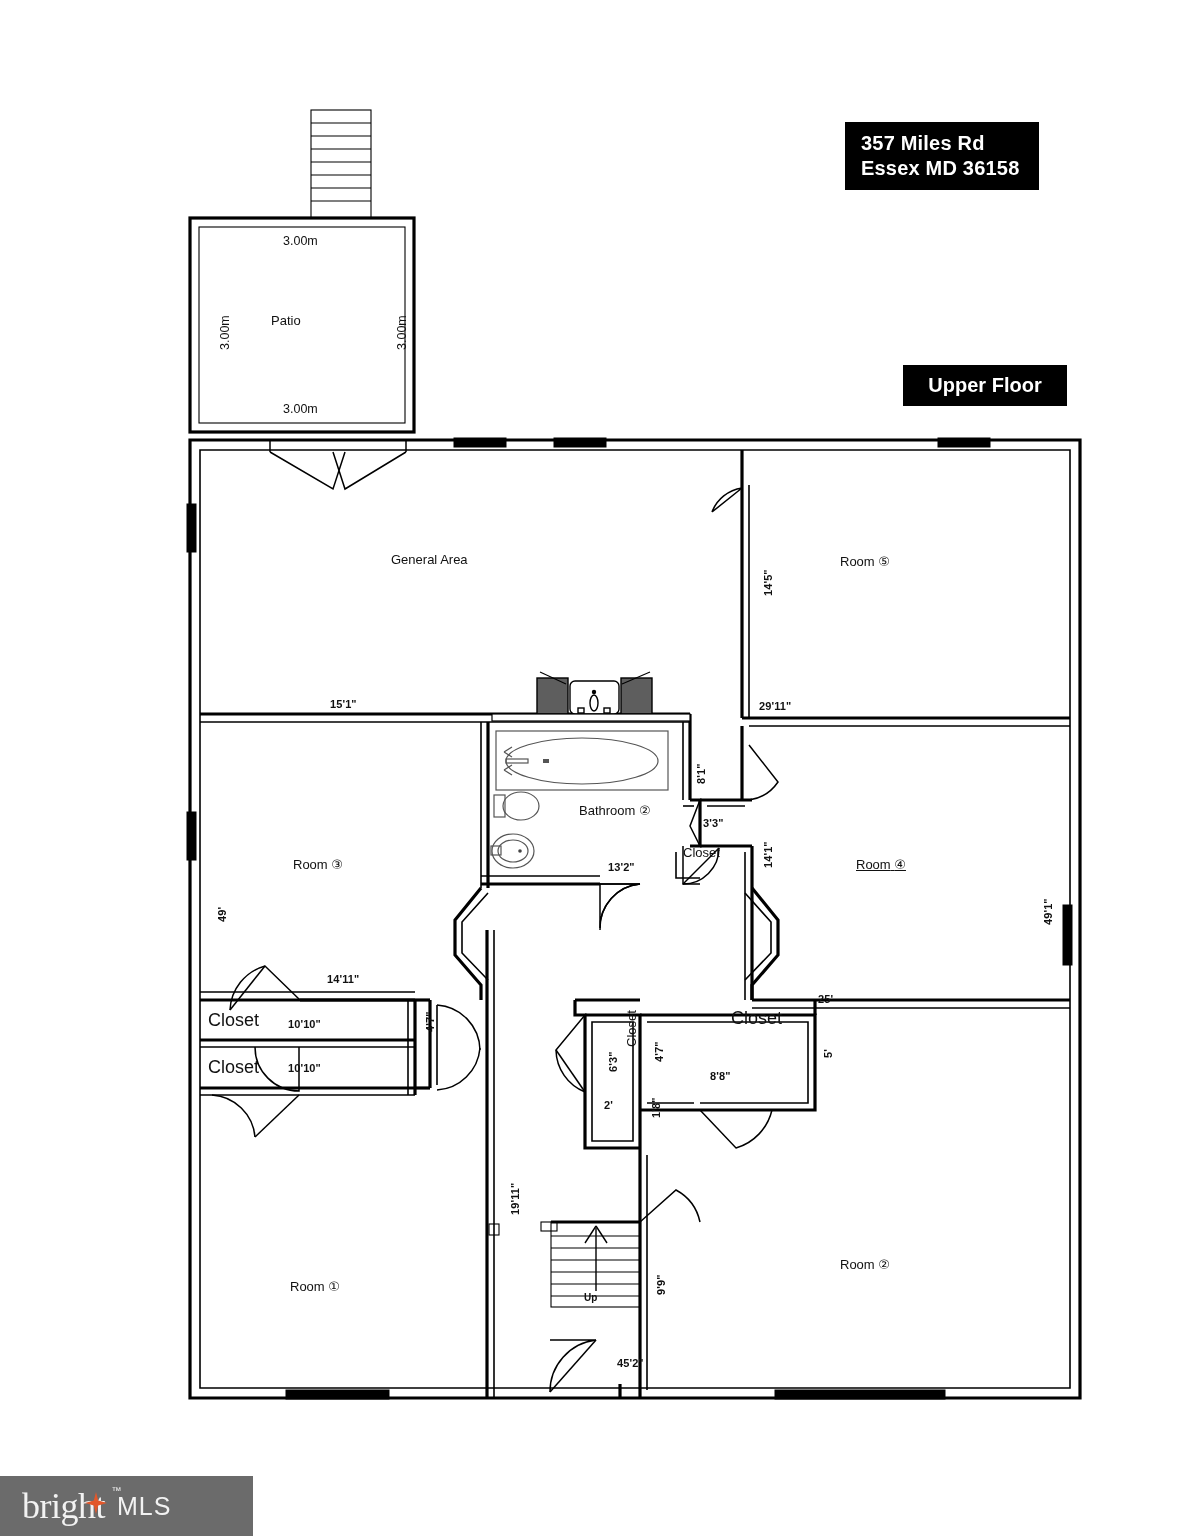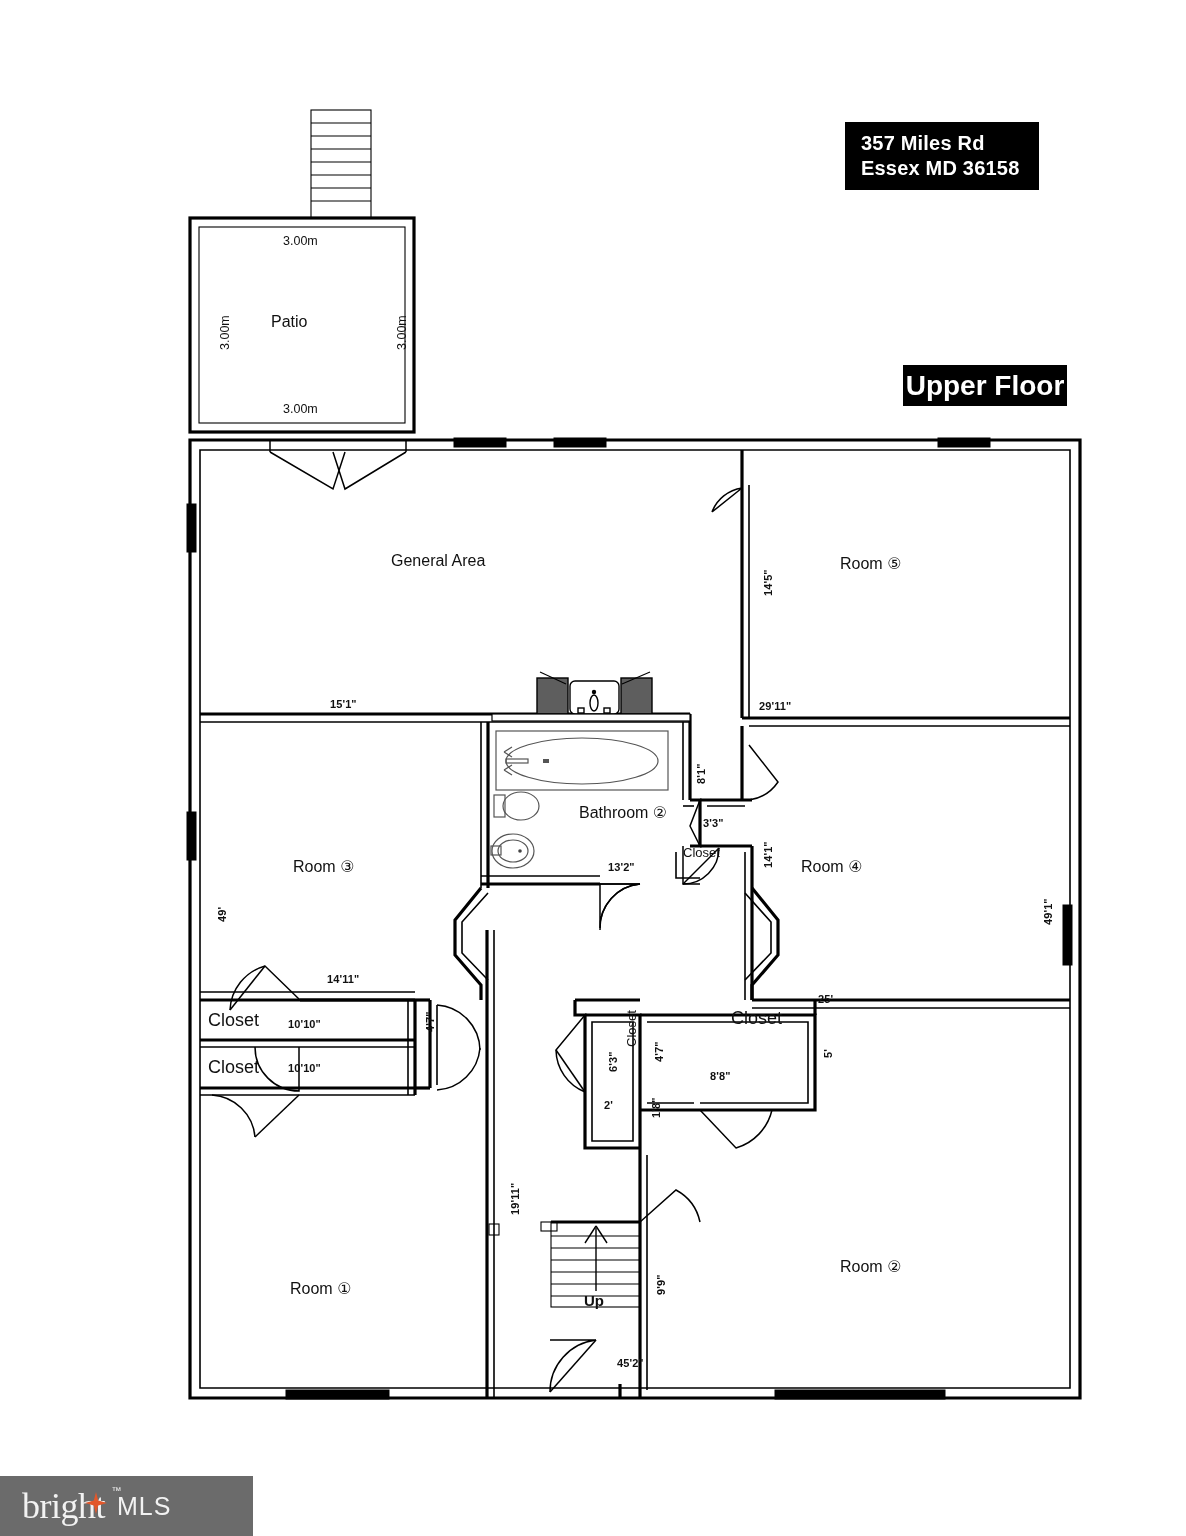--- a/index.html
+++ b/index.html
@@ -8,33 +8,33 @@
 
   #plan{position:absolute;left:0;top:0;width:1186px;height:1536px;}
 
   .badge{position:absolute;background:#000;color:#fff;display:flex;
          flex-direction:column;justify-content:center;align-items:flex-start;
          padding:10px 16px;box-sizing:border-box;}
   #addr-badge{left:845px;top:122px;width:194px;height:68px;}
   #addr-badge span{font-size:20px;font-weight:700;line-height:25px;letter-spacing:.2px;}
   #floor-badge{left:903px;top:365px;width:164px;height:41px;
                justify-content:center;align-items:center;padding:0;}
-  #floor-badge span{font-size:28px;font-weight:700;}
-
-  .rlabel{position:absolute;font-size:16px;font-weight:400;color:#111;
+  #floor-badge span{font-size:20px;font-weight:700;}
+
+  .rlabel{position:absolute;font-size:13px;font-weight:400;color:#111;
           white-space:nowrap;}
   .dim{position:absolute;font-size:11px;font-weight:700;color:#111;
        white-space:nowrap;letter-spacing:.1px;}
   .dim.v{transform-origin:0 0;transform:rotate(-90deg);}
   .mdim{position:absolute;font-size:12.5px;font-weight:400;color:#111;white-space:nowrap;}
   .mdim.v{transform-origin:0 0;transform:rotate(-90deg);}
   .clabel{position:absolute;font-size:18px;color:#111;white-space:nowrap;}
   .clabel.sm{font-size:13px;}
   .clabel.v{transform-origin:0 0;transform:rotate(-90deg);font-size:13px;}
-  .uplab{position:absolute;font-size:15px;font-weight:700;color:#111;}
+  .uplab{position:absolute;font-size:10px;font-weight:700;color:#111;}
 
   #mls{position:absolute;left:0;top:1476px;width:253px;height:60px;
        background:#6b6b6b;display:flex;align-items:center;}
   #mls .wordmark{position:relative;margin-left:22px;font-family:"Liberation Serif","DejaVu Serif",serif;
        font-size:36px;color:#f2f2f2;letter-spacing:-.5px;line-height:1;}
   #mls .mlstxt{margin-left:12px;font-family:"Liberation Sans",sans-serif;font-size:25px;
        color:#f2f2f2;letter-spacing:1px;}
   #mls .tm{position:absolute;right:-16px;top:-2px;font-size:10px;color:#f2f2f2;
        font-family:"Liberation Sans",sans-serif;}
   #mls .spark{position:absolute;right:-2px;top:4px;width:22px;height:22px;}
@@ -300,21 +300,21 @@
 <div class="rlabel" style="left:293px;top:857px;">
   <span>Room</span>
   <span>③</span>
 </div>
 
 <div class="rlabel" style="left:546px;top:803px;margin-left:33px;">
   <span>Bathroom</span>
   <span>②</span>
 </div>
 
-<div class="rlabel" style="left:801px;top:857px;">
+<div class="rlabel" style="left:856px;top:857px;text-decoration:underline;">
   <span>Room</span>
   <span>④</span>
 </div>
 
 <div class="rlabel" style="left:290px;top:1257px;margin-top:22px;">
   <span>Room</span>
   <span>①</span>
 </div>
 
 <div class="rlabel" style="left:840px;top:1257px;">

